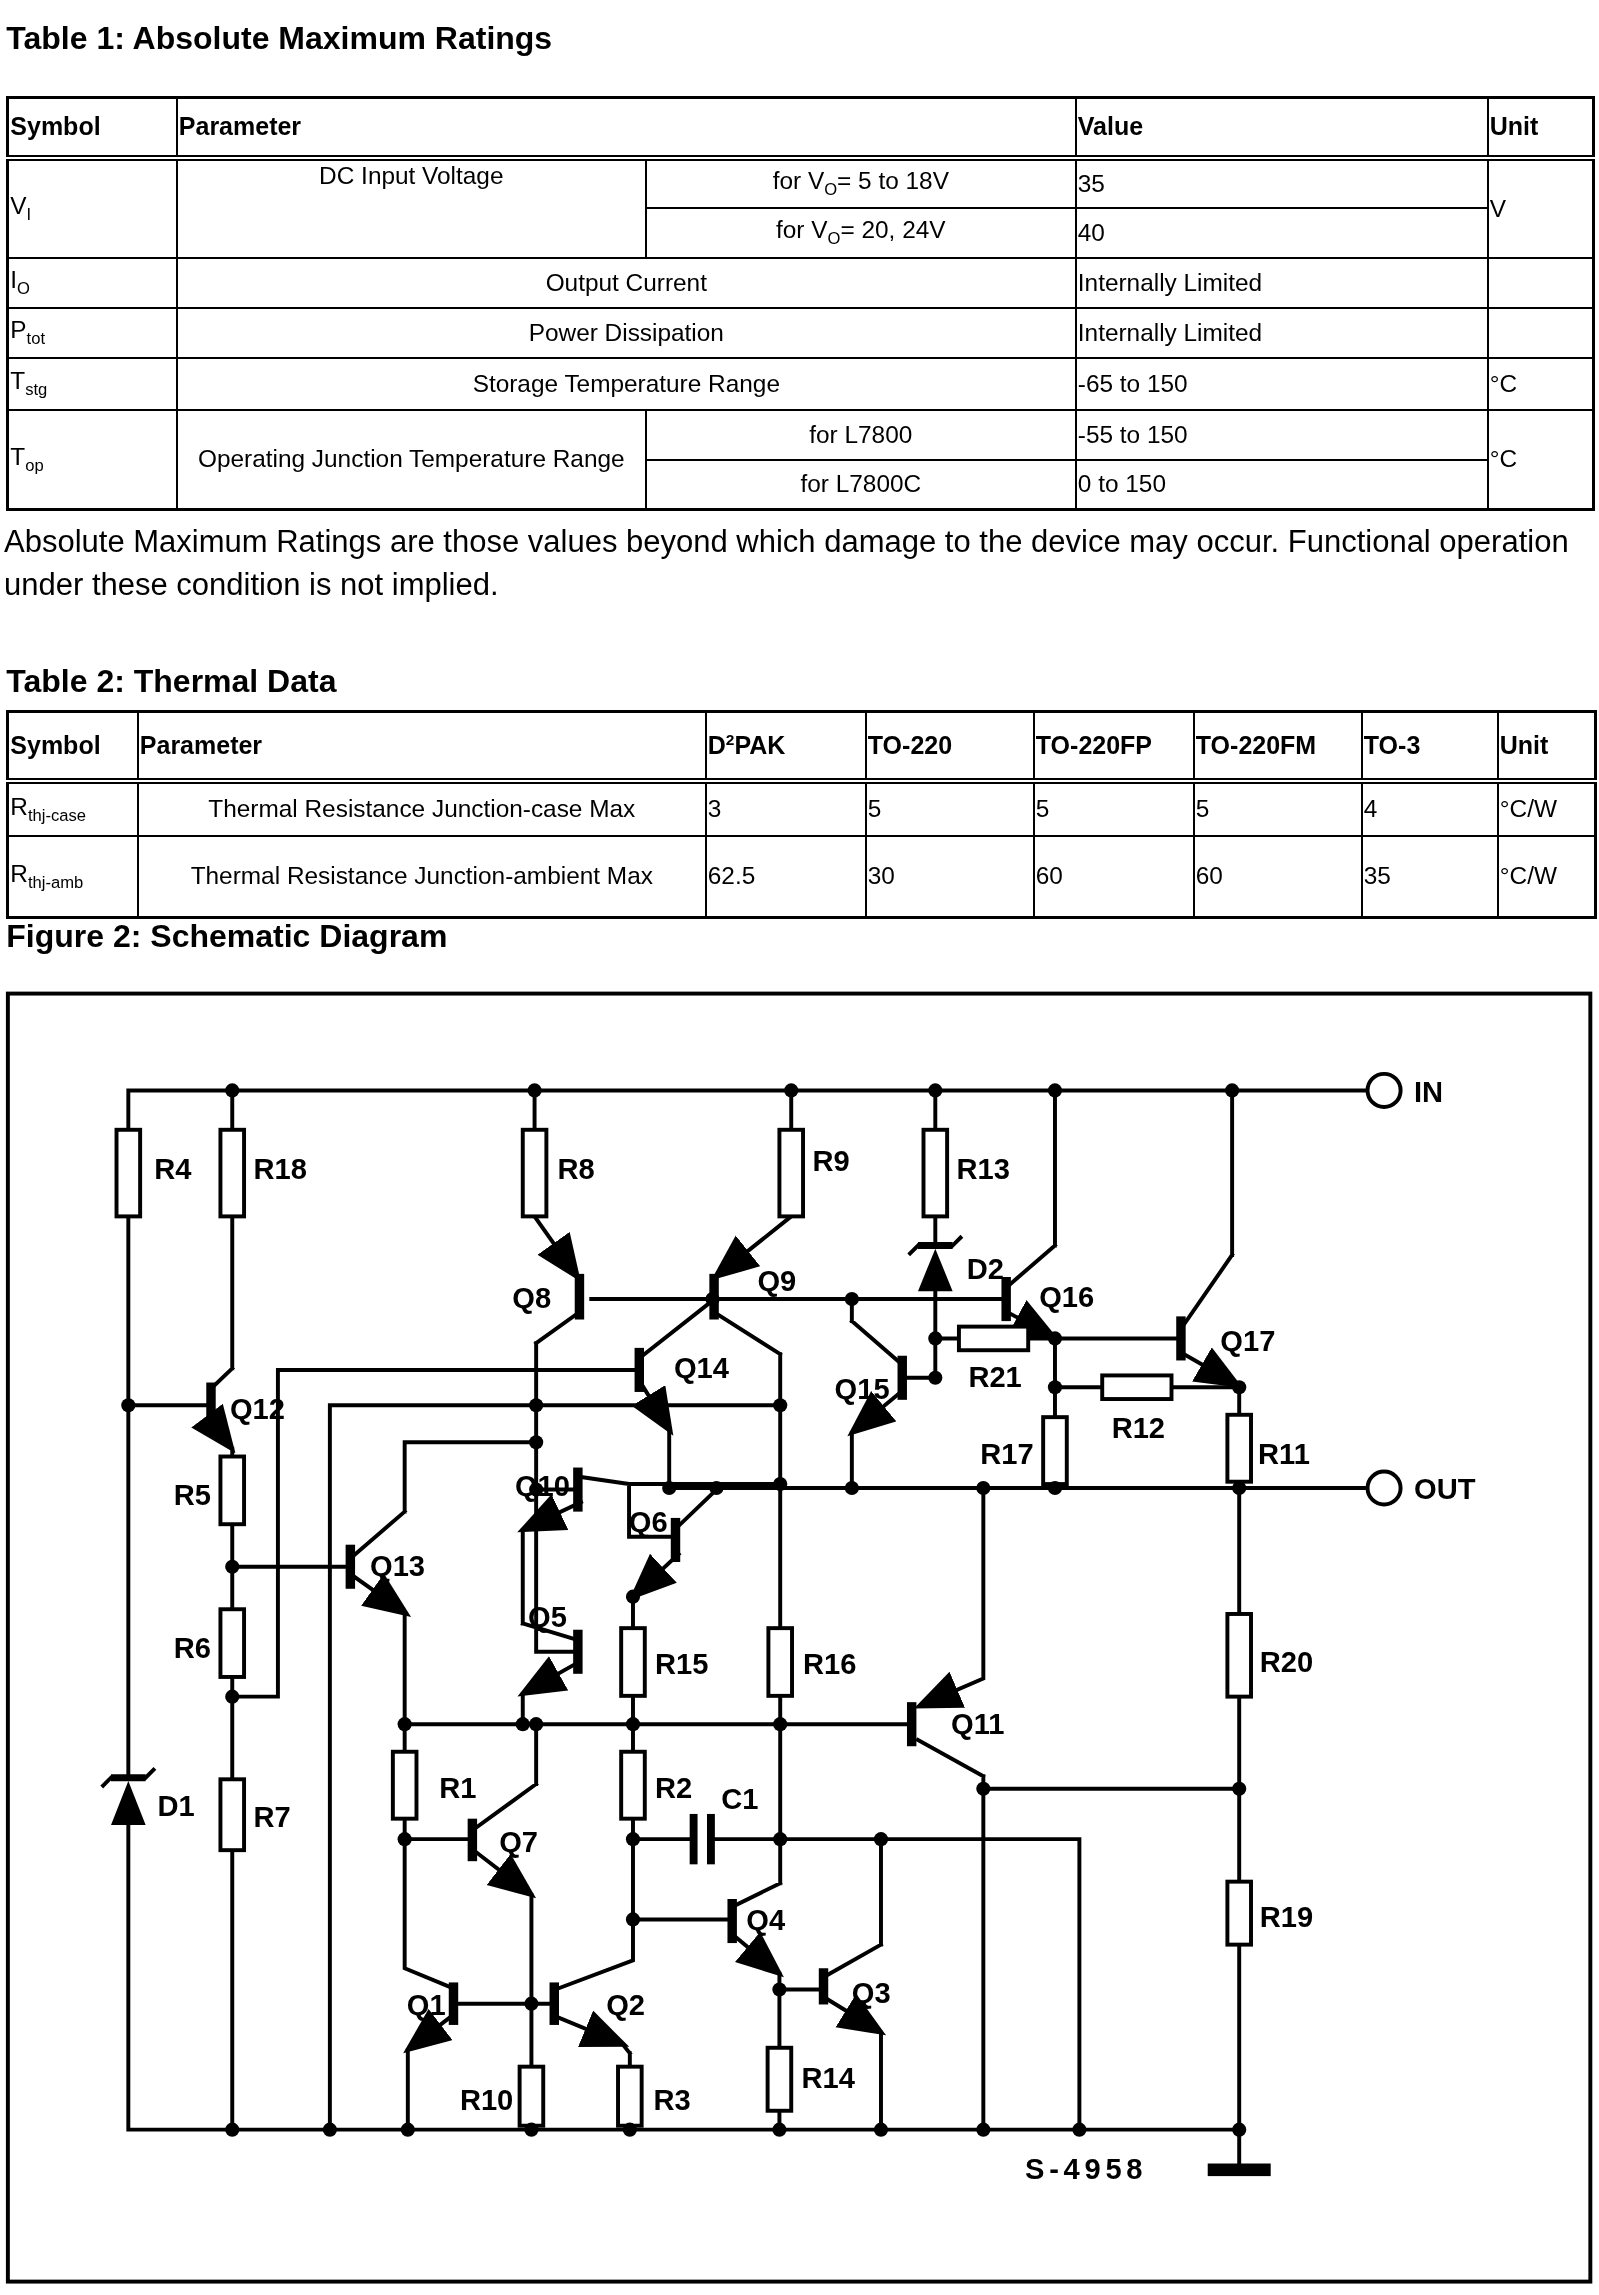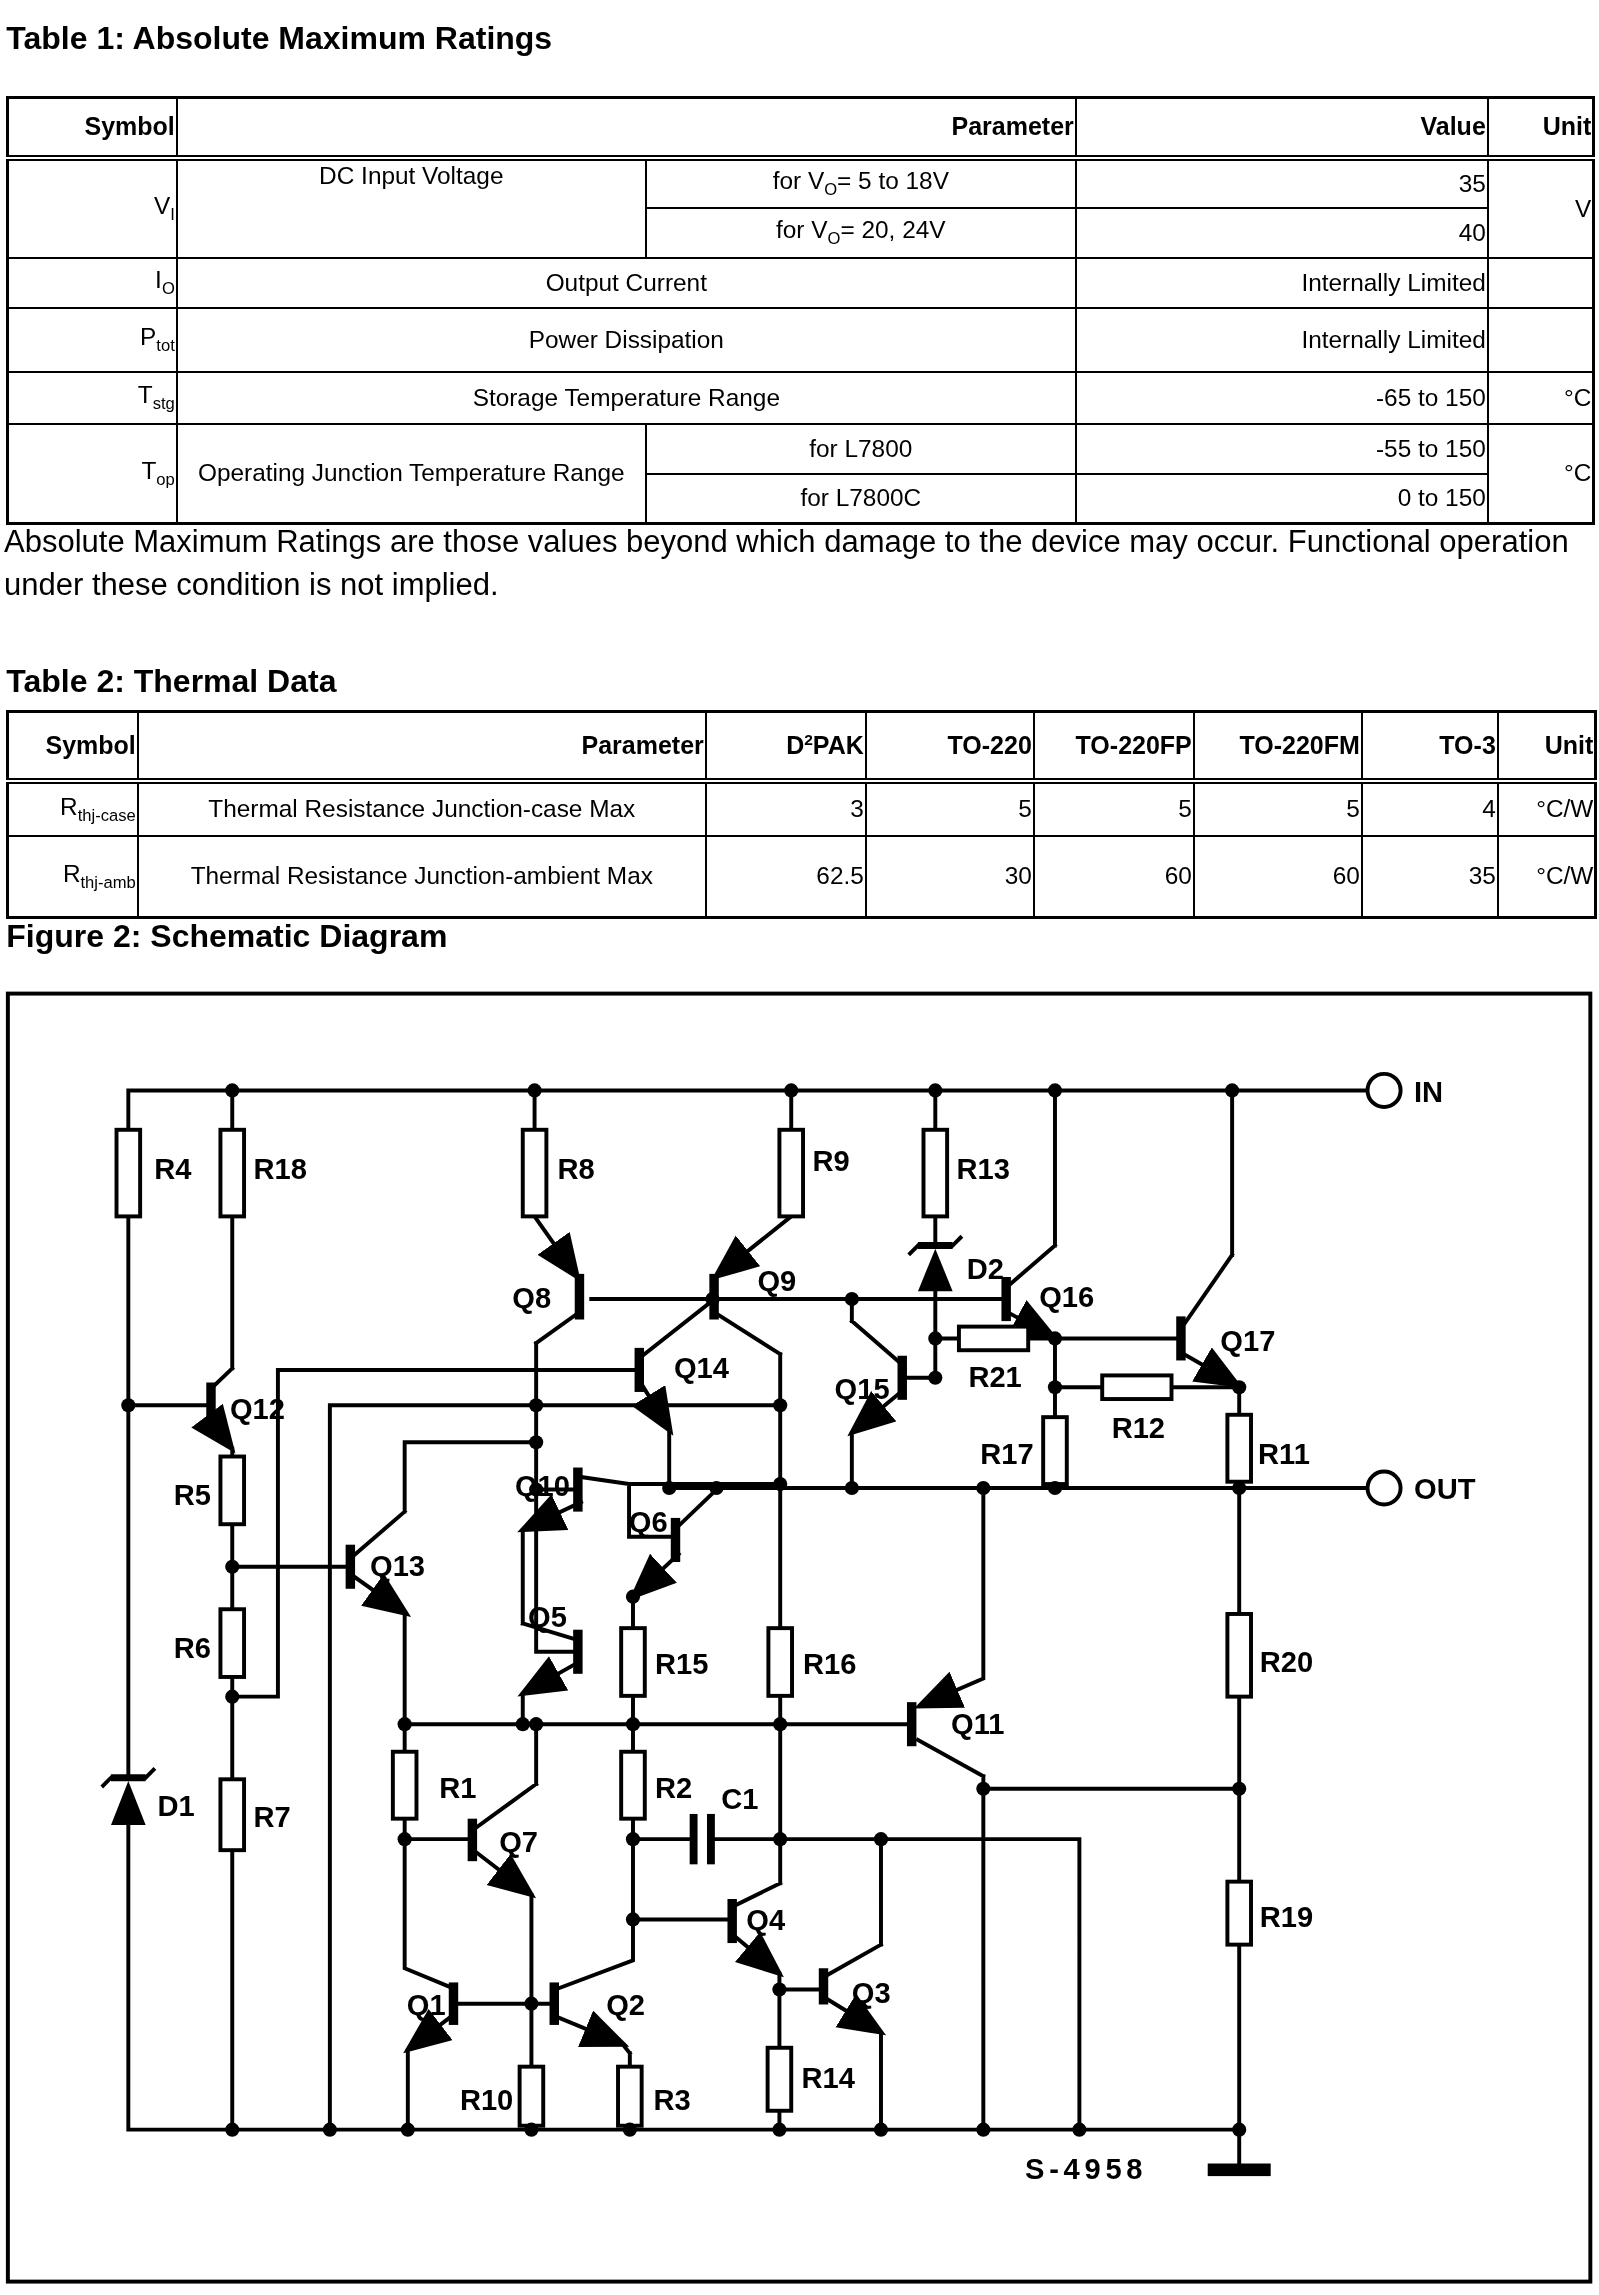--- a/index.html
+++ b/index.html
@@ -3,21 +3,21 @@
 <meta charset="utf-8">
 <style>
   html,body{margin:0;padding:0}
   body{width:1599px;height:2295px;position:relative;background:#ffffff;color:#000;
        font-family:"Liberation Sans",sans-serif;overflow:hidden}
   .title{position:absolute;left:6.3px;font-size:32px;font-weight:bold;white-space:nowrap}
   table{position:absolute;border-collapse:collapse;table-layout:fixed;background:#fff}
   table{border:3.9px solid #000}
   td,th{border:2.4px solid #000;font-size:24.4px;overflow:hidden;vertical-align:middle}
   th{font-size:25px;font-weight:bold;border-bottom:6.3px double #000}
-  .c{text-align:right}
+  .c{text-align:left}
   .l{text-align:center;padding:1.6px 9.4px}
   sub{font-size:0.68em}
   sup{font-size:0.62em;vertical-align:super}
   .note{position:absolute;left:4px;width:1584px;font-size:31px;line-height:1.38}
   #schem{position:absolute;left:0;top:0}
   .wire{stroke:#000;stroke-width:5;fill:none;stroke-linecap:square}
   .bar{stroke:#000;stroke-width:12;fill:none;stroke-linecap:butt}
   .comp{stroke:#000;stroke-width:5;fill:#fff}
   .solid{fill:#000;stroke:none}
   .dbar{stroke:#000;stroke-width:9;fill:none}
@@ -53,21 +53,21 @@
   <tr style="height:50px">
     <td class="l"><span>for V</span><sub>O</sub><span>= 20, 24V</span></td>
     <td class="c">40</td>
   </tr>
   <tr style="height:50px">
     <td class="c"><span>I</span><sub>O</sub></td>
     <td class="l" colspan="2">Output Current</td>
     <td class="c">Internally Limited</td>
     <td class="c"></td>
   </tr>
-  <tr style="height:64px">
+  <tr style="height:50px">
     <td class="c"><span>P</span><sub>tot</sub></td>
     <td class="l" colspan="2">Power Dissipation</td>
     <td class="c">Internally Limited</td>
     <td class="c"></td>
   </tr>
   <tr style="height:52px">
     <td class="c"><span>T</span><sub>stg</sub></td>
     <td class="l" colspan="2">Storage Temperature Range</td>
     <td class="c">-65 to 150</td>
     <td class="c">°C</td>

